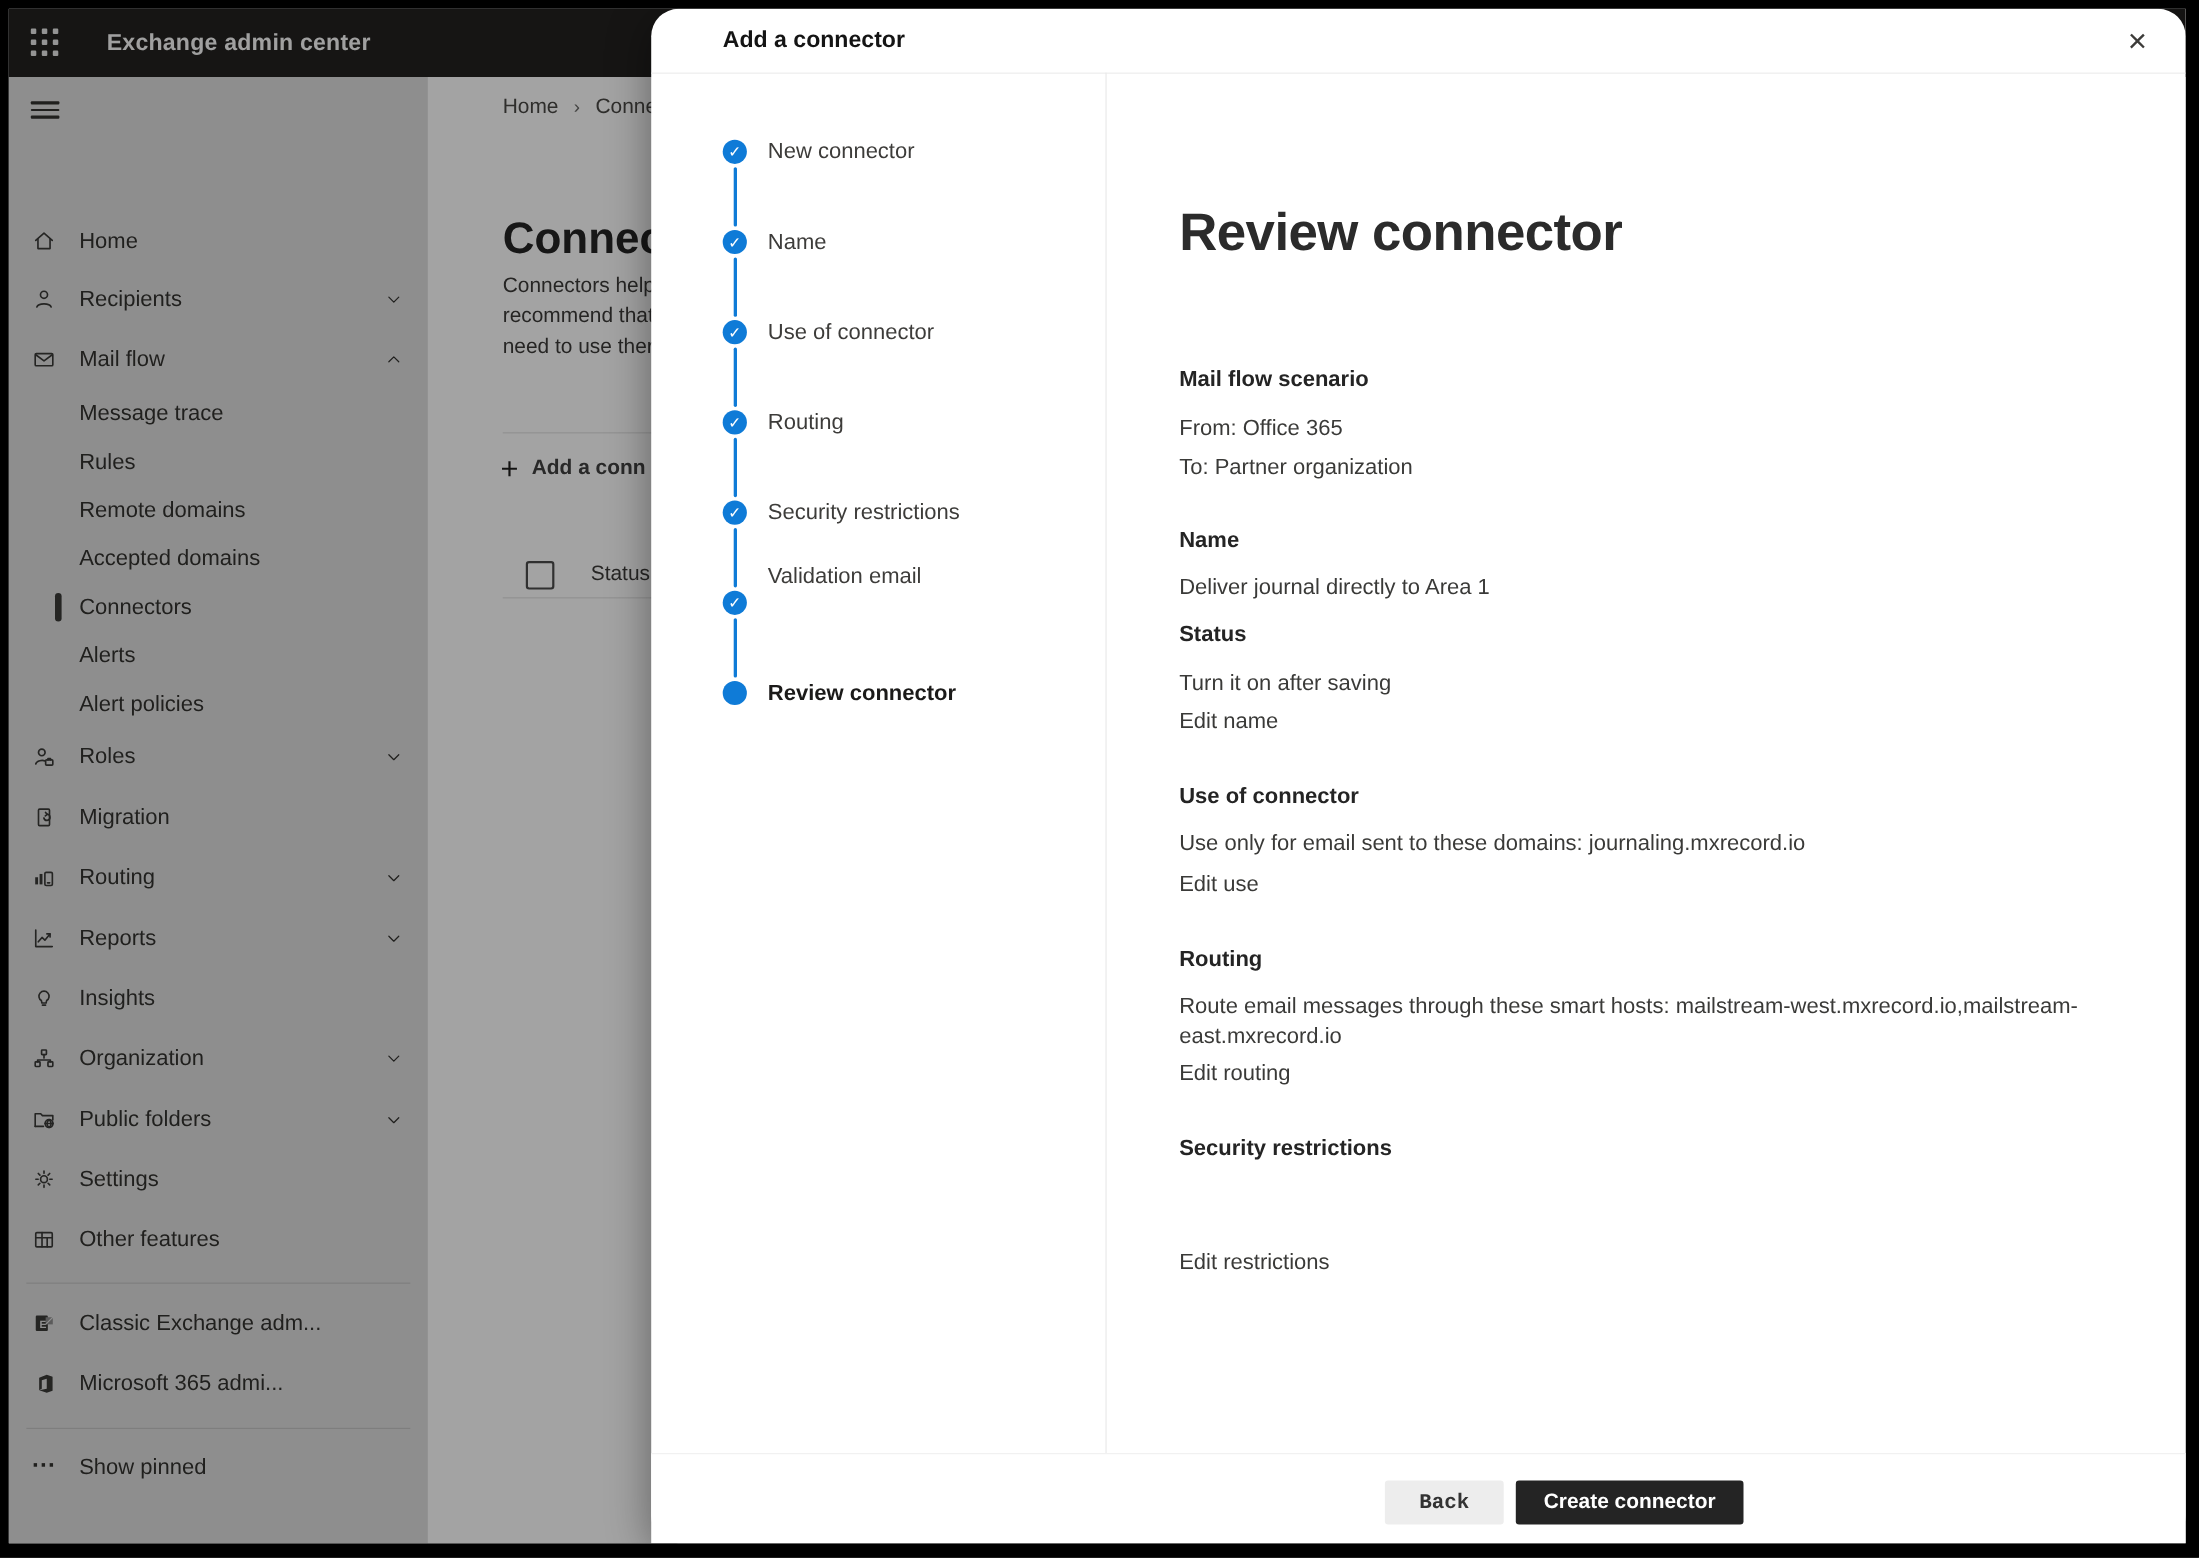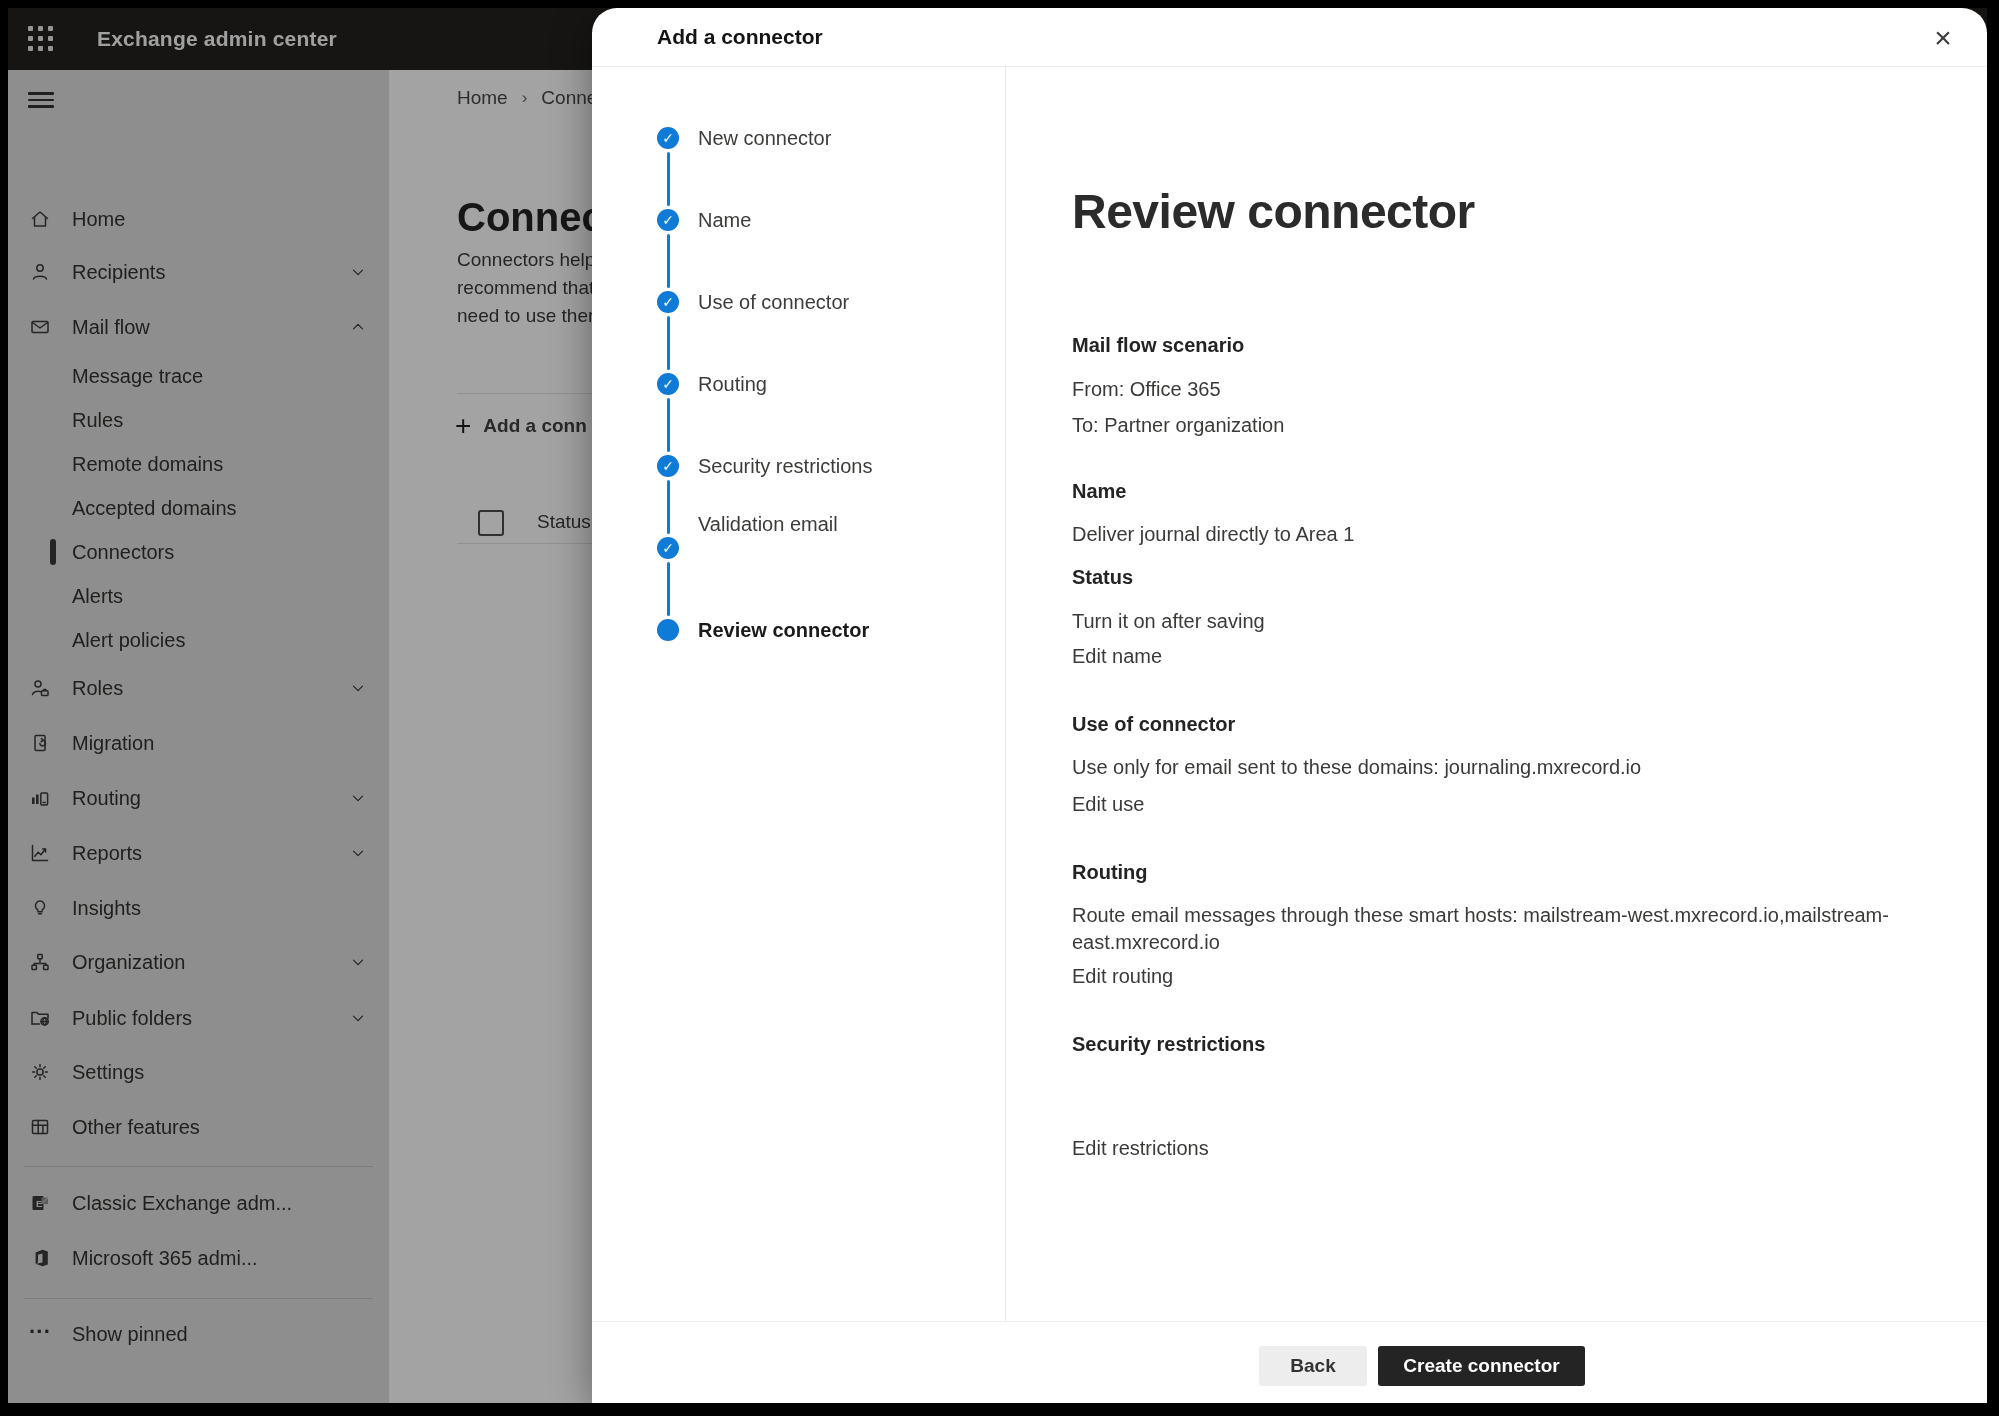--- a/index.html
+++ b/index.html
@@ -63,21 +63,21 @@
   .m-body{position:absolute;left:414px;top:58px;right:0;bottom:81px;overflow:hidden;}
   .rv{position:absolute;left:66px;white-space:normal;}
   .rv-h1{font-size:48px;font-weight:700;color:#2b2b2b;letter-spacing:-.5px;white-space:nowrap;}
   .rv-sec{font-size:20px;font-weight:700;color:#242424;line-height:26px;white-space:nowrap;}
   .rv-txt{font-size:20px;color:#3a3a38;line-height:27px;width:838px;}
   .rv-link{font-size:20px;color:#3a3a38;line-height:26px;text-decoration:none;cursor:pointer;display:inline-block;}
 
   .m-footer{position:absolute;left:0;right:0;bottom:0;height:81px;border-top:1px solid #f0f0f0;background:#fff;}
   .btn-back{position:absolute;left:667px;top:24px;width:108px;height:40px;background:#ededed;border:none;
             border-radius:3px;font-size:19px;font-weight:600;color:#333;cursor:pointer;
-            font-family:Liberation Sans, sans-serif;}
+            font-family:Liberation Mono, monospace;}
   .btn-create{position:absolute;left:786px;top:24px;width:207px;height:40px;background:#242424;border:none;
             border-radius:3px;font-size:19px;font-weight:600;color:#fff;cursor:pointer;
             font-family:"Liberation Sans",sans-serif;}
 </style>
 </head>
 <body>
 
 <div class="frame">
 <div class="app">
 

